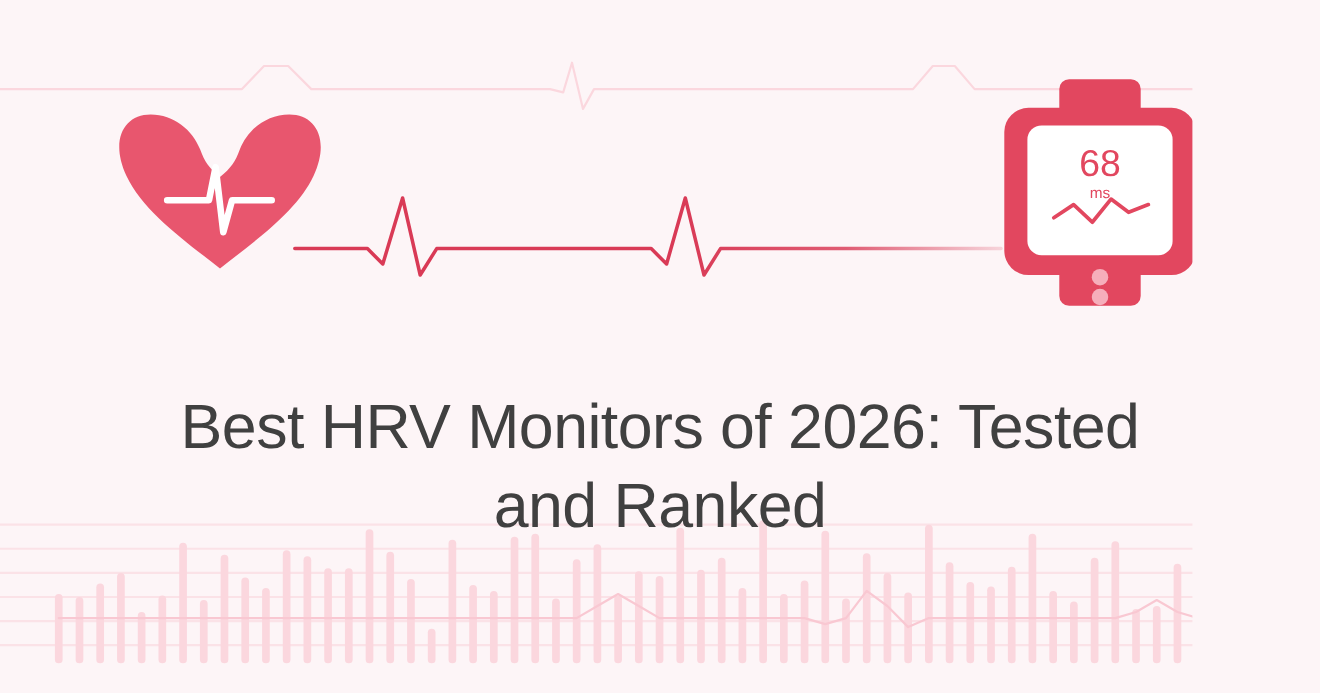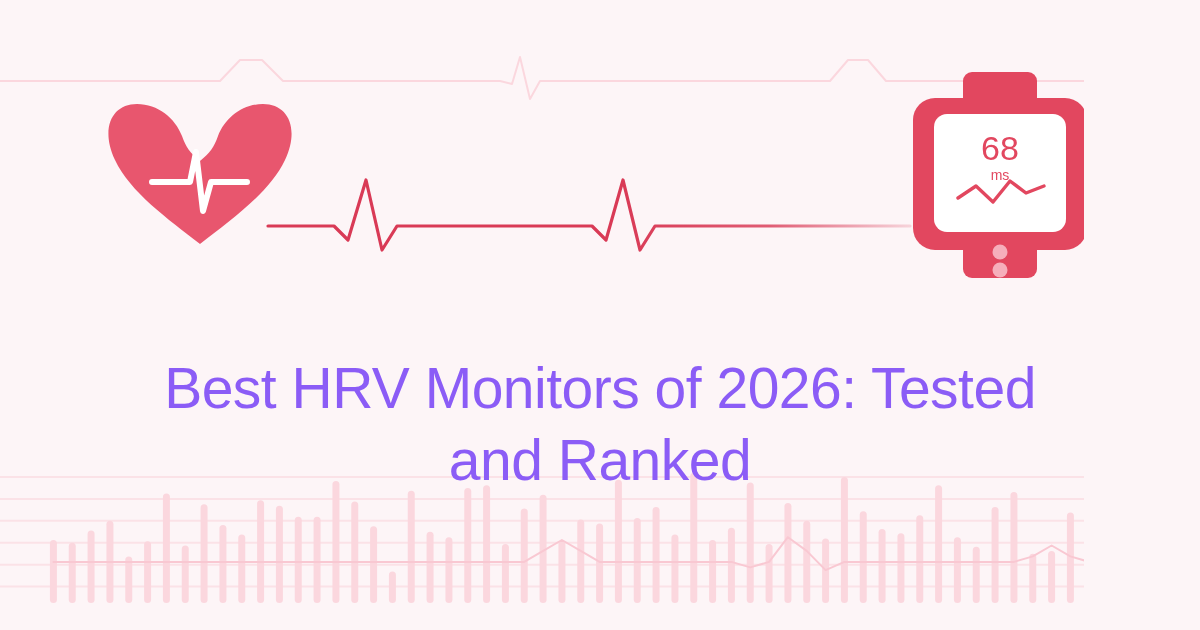--- a/index.html
+++ b/index.html
@@ -37,21 +37,21 @@
   }
   #title-text {
     display: block;
     margin: 0 auto;
     width: 910px;
     font-family: "Liberation Sans", sans-serif;
     font-size: 57px;
     line-height: 72px;
     font-weight: 400;
     letter-spacing: -0.5px;
-    color: #8b5cf6;
+    color: #404040;
   }
 </style>
 </head>
 <body>
 
 <div id="canvas">
 
   <svg class="layer" id="chart-layer" viewBox="0 0 1200 630" aria-hidden="true">
     <g id="gridlines">
         <line x1="0" x2="1200" y1="586.56" y2="586.56" stroke="#fbe2e7" stroke-width="2"></line>

